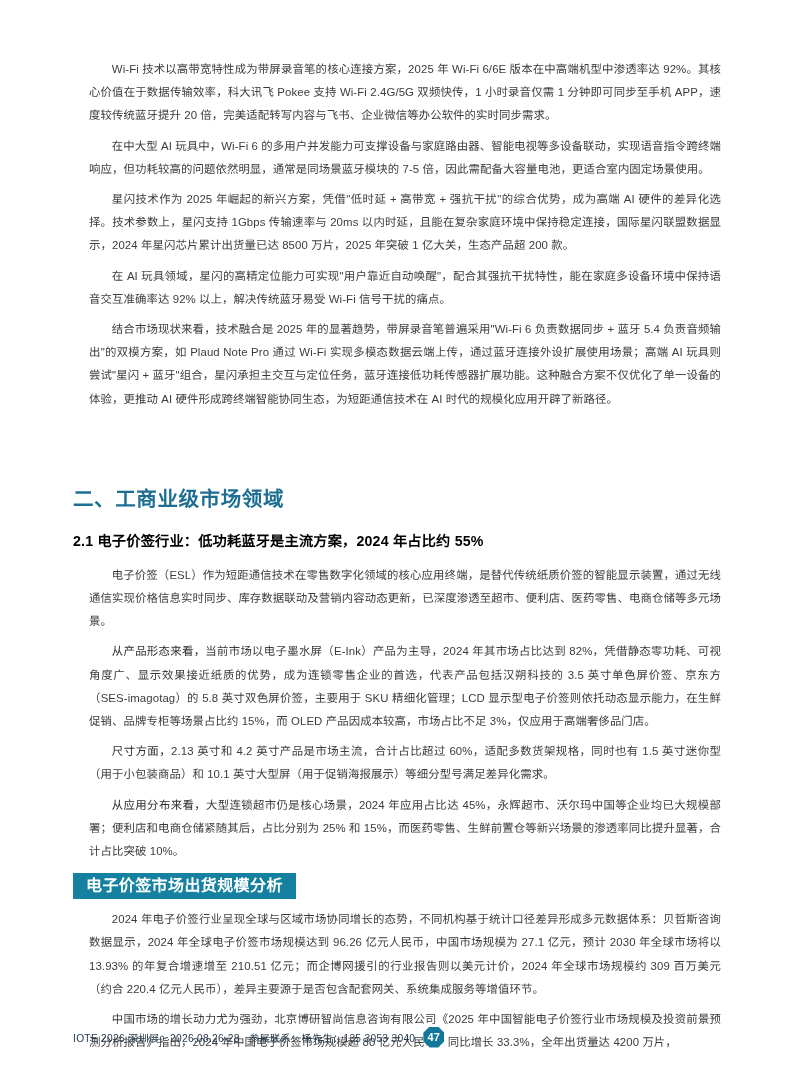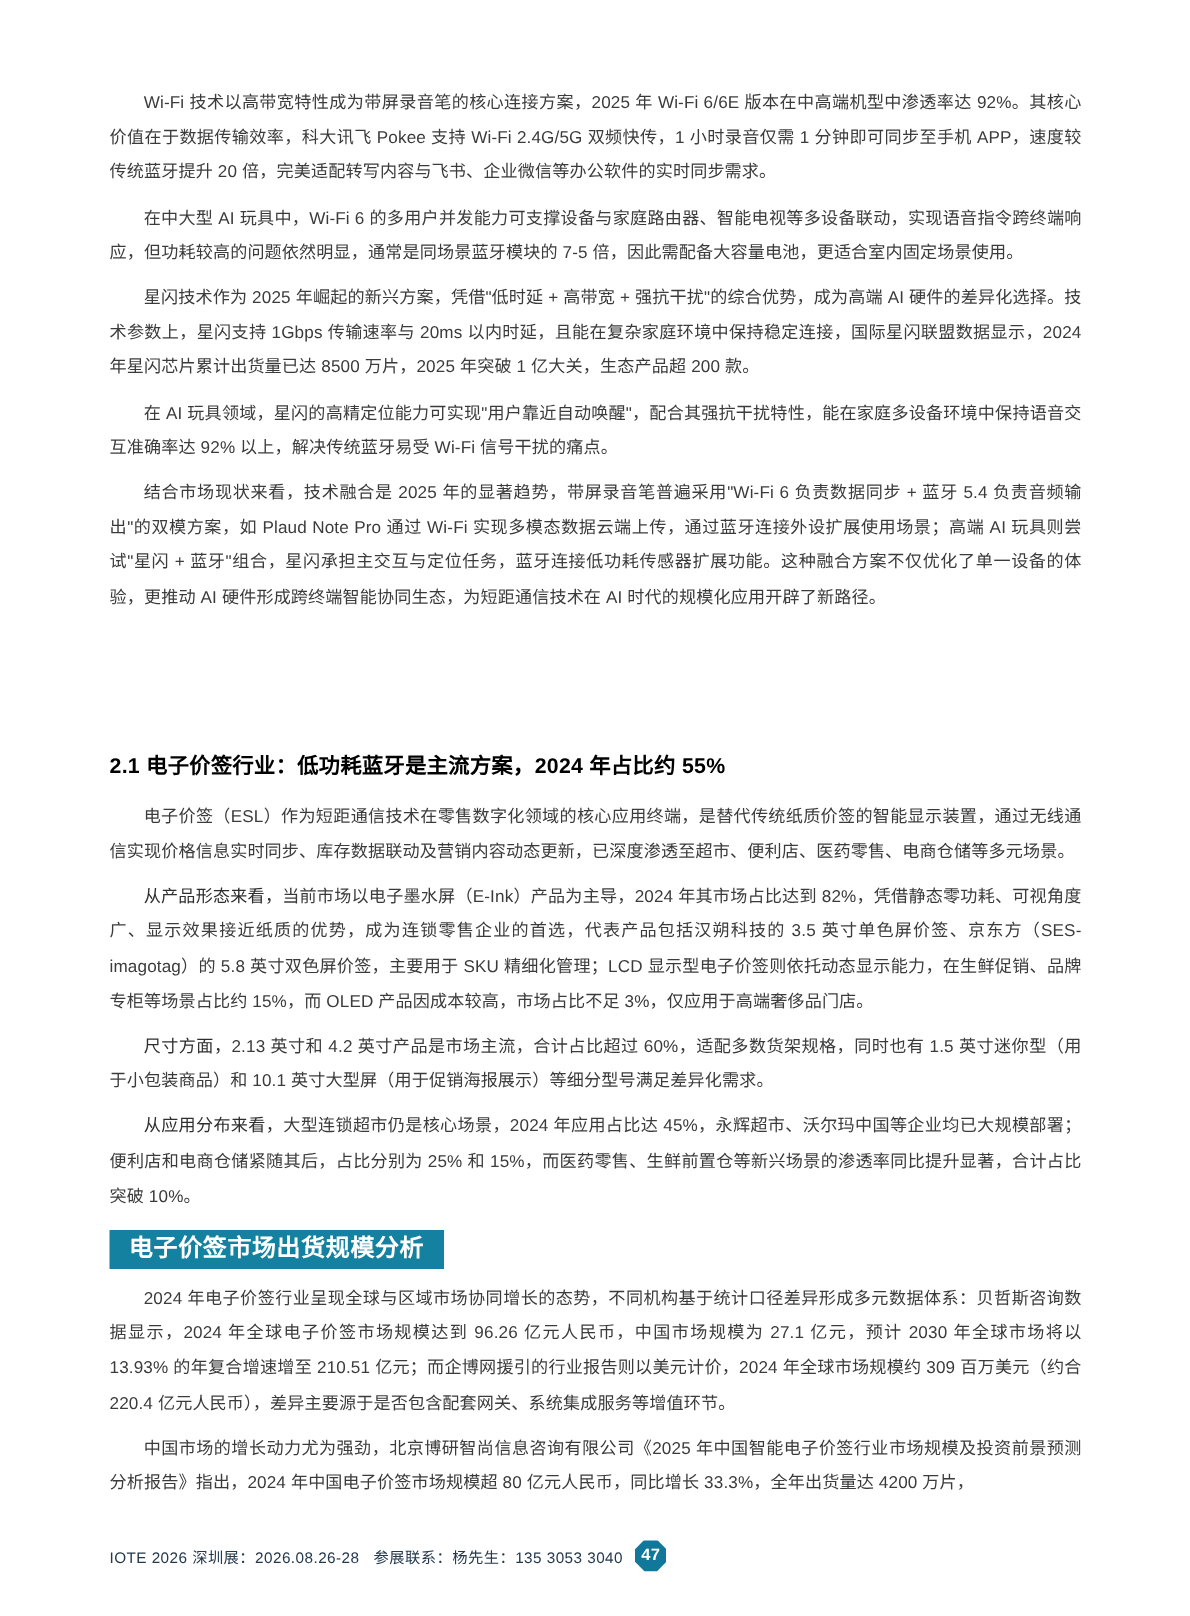--- a/index.html
+++ b/index.html
@@ -25,21 +25,21 @@
 
   .content {
     position: absolute;
     left: 73px;
     top: 58px;
     width: 648px;
   }
 
   
   p.para {
-    margin: 0 0 7px 0;
+    margin: 0 0 7px 16px;
     font-size: 11.4px;
     line-height: 23.2px;
     color: #3b3b3b;
     text-align: justify;
     text-justify: inter-ideograph;
     text-indent: 2em;
     letter-spacing: 0.1px;
   }
   p.para b,
   p.para strong {
@@ -123,20 +123,21 @@
 <div class="page">
   <div class="content">
 
     <p class="para">Wi-Fi 技术以高带宽特性成为带屏录音笔的核心连接方案，2025 年 Wi-Fi 6/6E 版本在中高端机型中渗透率达 92%。其核心价值在于数据传输效率，科大讯飞 Pokee 支持 Wi-Fi 2.4G/5G 双频快传，1 小时录音仅需 1 分钟即可同步至手机 APP，速度较传统蓝牙提升 20 倍，完美适配转写内容与飞书、企业微信等办公软件的实时同步需求。</p>
     <p class="para">在中大型 AI 玩具中，Wi-Fi 6 的多用户并发能力可支撑设备与家庭路由器、智能电视等多设备联动，实现语音指令跨终端响应，但功耗较高的问题依然明显，通常是同场景蓝牙模块的 7-5 倍，因此需配备大容量电池，更适合室内固定场景使用。</p>
     <p class="para">星闪技术作为 2025 年崛起的新兴方案，凭借"低时延 + 高带宽 + 强抗干扰"的综合优势，成为高端 AI 硬件的差异化选择。技术参数上，星闪支持 1Gbps 传输速率与 20ms 以内时延，且能在复杂家庭环境中保持稳定连接，国际星闪联盟数据显示，2024 年星闪芯片累计出货量已达 8500 万片，2025 年突破 1 亿大关，生态产品超 200 款。</p>
     <p class="para">在 AI 玩具领域，星闪的高精定位能力可实现"用户靠近自动唤醒"，配合其强抗干扰特性，能在家庭多设备环境中保持语音交互准确率达 92% 以上，解决传统蓝牙易受 Wi-Fi 信号干扰的痛点。</p>
     <p class="para">结合市场现状来看，技术融合是 2025 年的显著趋势，带屏录音笔普遍采用"Wi-Fi 6 负责数据同步 + 蓝牙 5.4 负责音频输出"的双模方案，如 Plaud Note Pro 通过 Wi-Fi 实现多模态数据云端上传，通过蓝牙连接外设扩展使用场景；高端 AI 玩具则尝试"星闪 + 蓝牙"组合，星闪承担主交互与定位任务，蓝牙连接低功耗传感器扩展功能。这种融合方案不仅优化了单一设备的体验，更推动 AI 硬件形成跨终端智能协同生态，为短距通信技术在 AI 时代的规模化应用开辟了新路径。</p>
 
     <div class="gap-before-major"></div>
+    <h2 class="h-major">二、工商业级市场领域</h2>
     <div class="gap-after-major"></div>
 
     <h3 class="h-sub">2.1 电子价签行业：低功耗蓝牙是主流方案，2024 年占比约 55%</h3>
     <div class="gap-after-sub"></div>
 
     <p class="para">电子价签（ESL）作为短距通信技术在零售数字化领域的核心应用终端，是替代传统纸质价签的智能显示装置，通过无线通信实现价格信息实时同步、库存数据联动及营销内容动态更新，已深度渗透至超市、便利店、医药零售、电商仓储等多元场景。</p>
 
     <p class="para"><b>从产品形态来看，</b><span>当前市场以电子墨水屏（E-Ink）产品为主导，2024 年其市场占比达到 82%，凭借静态零功耗、可视角度广、显示效果接近纸质的优势，成为连锁零售企业的首选，代表产品包括汉朔科技的 3.5 英寸单色屏价签、京东方（SES-imagotag）的 5.8 英寸双色屏价签，主要用于 SKU 精细化管理；LCD 显示型电子价签则依托动态显示能力，在生鲜促销、品牌专柜等场景占比约 15%，而 OLED 产品因成本较高，市场占比不足 3%，仅应用于高端奢侈品门店。</span></p>
 
     <p class="para"><b>尺寸方面，</b><span>2.13 英寸和 4.2 英寸产品是市场主流，合计占比超过 60%，适配多数货架规格，同时也有 1.5 英寸迷你型（用于小包装商品）和 10.1 英寸大型屏（用于促销海报展示）等细分型号满足差异化需求。</span></p>

